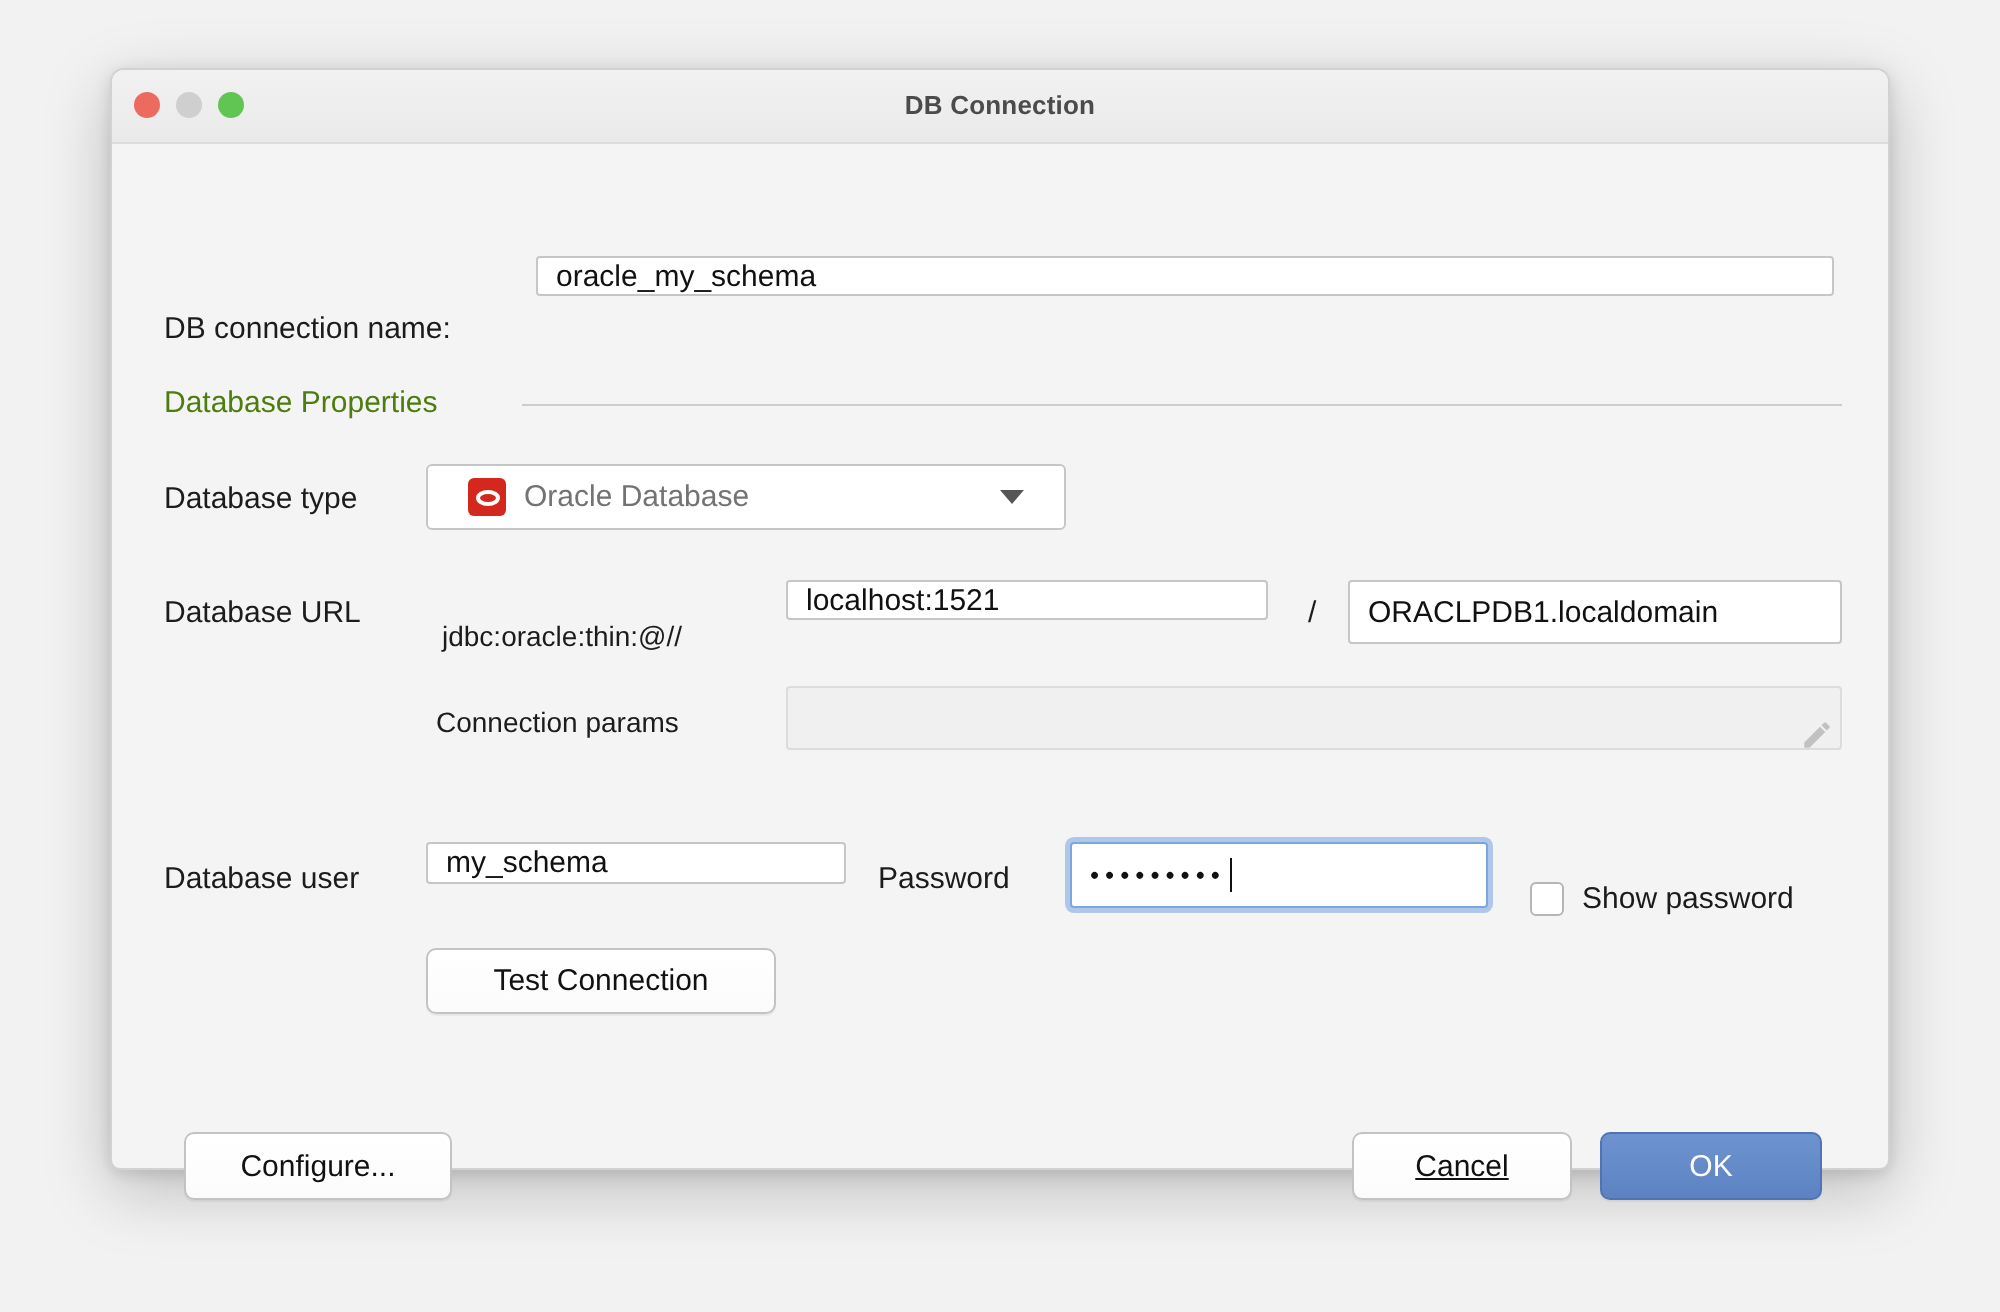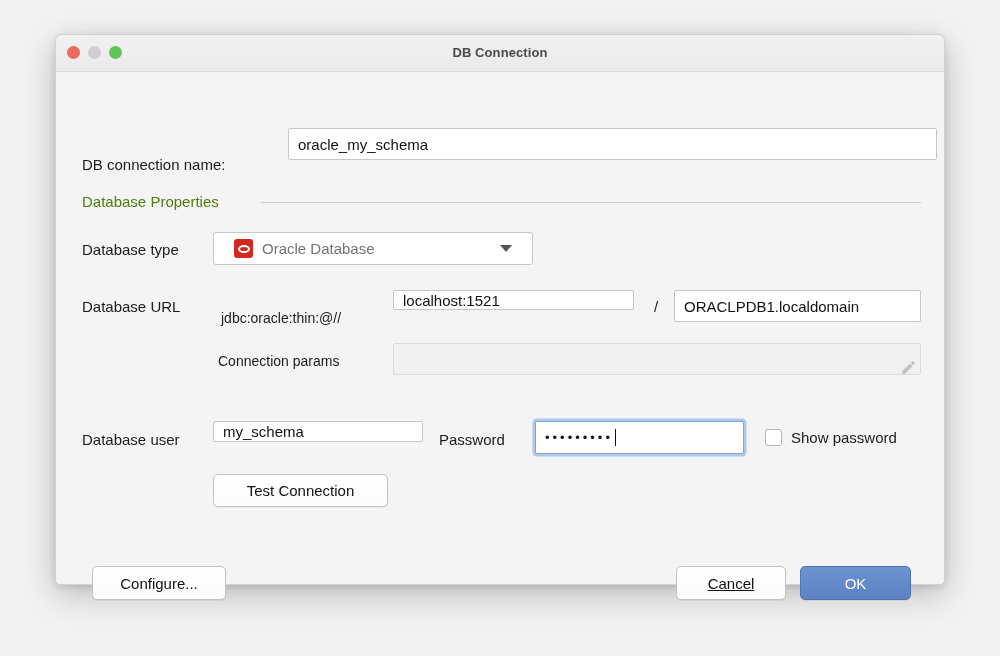--- a/index.html
+++ b/index.html
@@ -176,20 +176,21 @@
     height: 17px;
     opacity: 0.45;
   }
 
   
   .checkbox-wrap {
     position: absolute;
     display: flex;
     align-items: center;
     gap: 9px;
+    margin-top: 12px;
   }
   .checkbox {
     width: 17px;
     height: 17px;
     box-sizing: border-box;
     background: #fff;
     border: 1px solid #b6b6b6;
     border-radius: 3px;
   }
 
@@ -230,21 +231,21 @@
       <div class="light red"></div>
       <div class="light yellow"></div>
       <div class="light green"></div>
     </div>
     <div class="title">DB Connection</div>
   </div>
 
   <div class="content">
 
     <div class="lbl" style="left:26px; top:84px;">DB connection name:</div>
-    <div class="field" style="left:232px; top:56px; width:649px; height:32px;">oracle_my_schema</div>
+    <div class="field" style="left:212px; top:56px; width:649px; height:20px;">oracle_my_schema</div>
 
     <div class="section-title" style="left:26px; top:121px;">Database Properties</div>
     <div class="section-rule" style="left:205px; top:130px; width:660px;"></div>
 
     <div class="lbl" style="left:26px; top:169px;">Database type</div>
     <div class="combo" style="left:157px; top:160px; width:320px; height:33px;">
       <span class="oracle-icon">
           <span class="ring"></span>
         </span>
       <span>Oracle Database</span>

